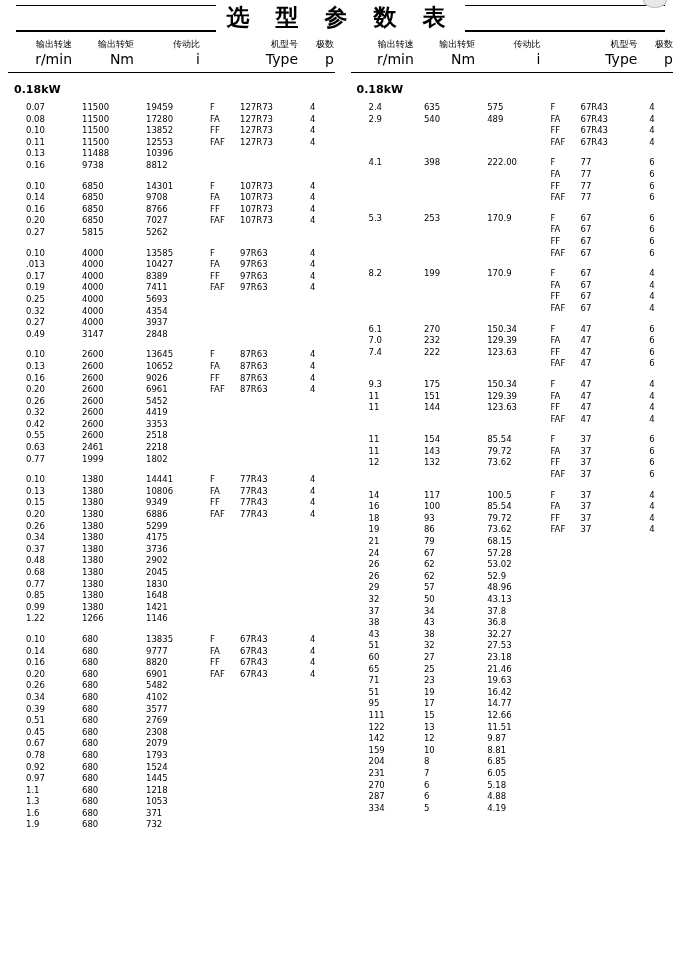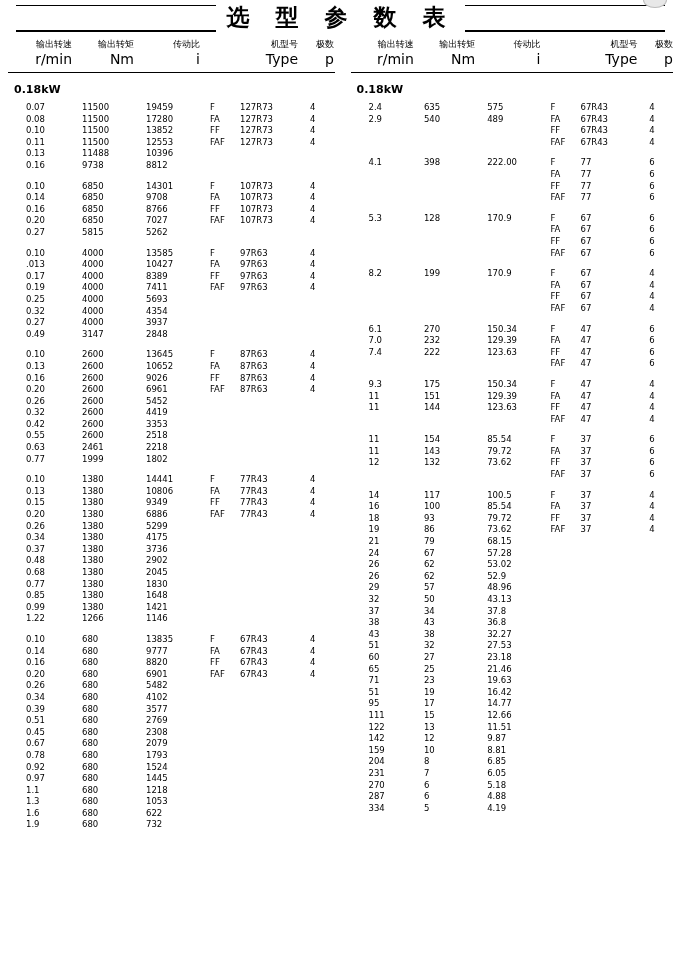--- a/index.html
+++ b/index.html
@@ -228,21 +228,21 @@
             <div class="row"><div class="c1">0.34</div><div class="c2">680</div><div class="c3">4102</div><div class="c4"><span class="pfx"></span><span></span></div><div class="c5"></div></div>
             <div class="row"><div class="c1">0.39</div><div class="c2">680</div><div class="c3">3577</div><div class="c4"><span class="pfx"></span><span></span></div><div class="c5"></div></div>
             <div class="row"><div class="c1">0.51</div><div class="c2">680</div><div class="c3">2769</div><div class="c4"><span class="pfx"></span><span></span></div><div class="c5"></div></div>
             <div class="row"><div class="c1">0.45</div><div class="c2">680</div><div class="c3">2308</div><div class="c4"><span class="pfx"></span><span></span></div><div class="c5"></div></div>
             <div class="row"><div class="c1">0.67</div><div class="c2">680</div><div class="c3">2079</div><div class="c4"><span class="pfx"></span><span></span></div><div class="c5"></div></div>
             <div class="row"><div class="c1">0.78</div><div class="c2">680</div><div class="c3">1793</div><div class="c4"><span class="pfx"></span><span></span></div><div class="c5"></div></div>
             <div class="row"><div class="c1">0.92</div><div class="c2">680</div><div class="c3">1524</div><div class="c4"><span class="pfx"></span><span></span></div><div class="c5"></div></div>
             <div class="row"><div class="c1">0.97</div><div class="c2">680</div><div class="c3">1445</div><div class="c4"><span class="pfx"></span><span></span></div><div class="c5"></div></div>
             <div class="row"><div class="c1">1.1</div><div class="c2">680</div><div class="c3">1218</div><div class="c4"><span class="pfx"></span><span></span></div><div class="c5"></div></div>
             <div class="row"><div class="c1">1.3</div><div class="c2">680</div><div class="c3">1053</div><div class="c4"><span class="pfx"></span><span></span></div><div class="c5"></div></div>
-            <div class="row"><div class="c1">1.6</div><div class="c2">680</div><div class="c3">622</div><div class="c4"><span class="pfx"></span><span></span></div><div class="c5"></div></div>
+            <div class="row"><div class="c1">1.6</div><div class="c2">680</div><div class="c3">371</div><div class="c4"><span class="pfx"></span><span></span></div><div class="c5"></div></div>
             <div class="row"><div class="c1">1.9</div><div class="c2">680</div><div class="c3">732</div><div class="c4"><span class="pfx"></span><span></span></div><div class="c5"></div></div>
           </div>
         </div>
     </div>
 
     <div class="col right">
       <div class="col-head">
         <div class="h h1">
           <div>输出转速</div>
           <div class="h-line2">r/min</div>
@@ -273,21 +273,21 @@
             <div class="row"><div class="c1"></div><div class="c2"></div><div class="c3"></div><div class="c4"><span class="pfx">FF</span><span>67R43</span></div><div class="c5">4</div></div>
             <div class="row"><div class="c1"></div><div class="c2"></div><div class="c3"></div><div class="c4"><span class="pfx">FAF</span><span>67R43</span></div><div class="c5">4</div></div>
           </div>
           <div class="group">
             <div class="row"><div class="c1">4.1</div><div class="c2">398</div><div class="c3">222.00</div><div class="c4"><span class="pfx">F</span><span>77</span></div><div class="c5">6</div></div>
             <div class="row"><div class="c1"></div><div class="c2"></div><div class="c3"></div><div class="c4"><span class="pfx">FA</span><span>77</span></div><div class="c5">6</div></div>
             <div class="row"><div class="c1"></div><div class="c2"></div><div class="c3"></div><div class="c4"><span class="pfx">FF</span><span>77</span></div><div class="c5">6</div></div>
             <div class="row"><div class="c1"></div><div class="c2"></div><div class="c3"></div><div class="c4"><span class="pfx">FAF</span><span>77</span></div><div class="c5">6</div></div>
           </div>
           <div class="group">
-            <div class="row"><div class="c1">5.3</div><div class="c2">128</div><div class="c3">170.9</div><div class="c4"><span class="pfx">F</span><span>67</span></div><div class="c5">6</div></div>
+            <div class="row"><div class="c1">5.3</div><div class="c2">253</div><div class="c3">170.9</div><div class="c4"><span class="pfx">F</span><span>67</span></div><div class="c5">6</div></div>
             <div class="row"><div class="c1"></div><div class="c2"></div><div class="c3"></div><div class="c4"><span class="pfx">FA</span><span>67</span></div><div class="c5">6</div></div>
             <div class="row"><div class="c1"></div><div class="c2"></div><div class="c3"></div><div class="c4"><span class="pfx">FF</span><span>67</span></div><div class="c5">6</div></div>
             <div class="row"><div class="c1"></div><div class="c2"></div><div class="c3"></div><div class="c4"><span class="pfx">FAF</span><span>67</span></div><div class="c5">6</div></div>
           </div>
           <div class="group">
             <div class="row"><div class="c1">8.2</div><div class="c2">199</div><div class="c3">170.9</div><div class="c4"><span class="pfx">F</span><span>67</span></div><div class="c5">4</div></div>
             <div class="row"><div class="c1"></div><div class="c2"></div><div class="c3"></div><div class="c4"><span class="pfx">FA</span><span>67</span></div><div class="c5">4</div></div>
             <div class="row"><div class="c1"></div><div class="c2"></div><div class="c3"></div><div class="c4"><span class="pfx">FF</span><span>67</span></div><div class="c5">4</div></div>
             <div class="row"><div class="c1"></div><div class="c2"></div><div class="c3"></div><div class="c4"><span class="pfx">FAF</span><span>67</span></div><div class="c5">4</div></div>
           </div>

